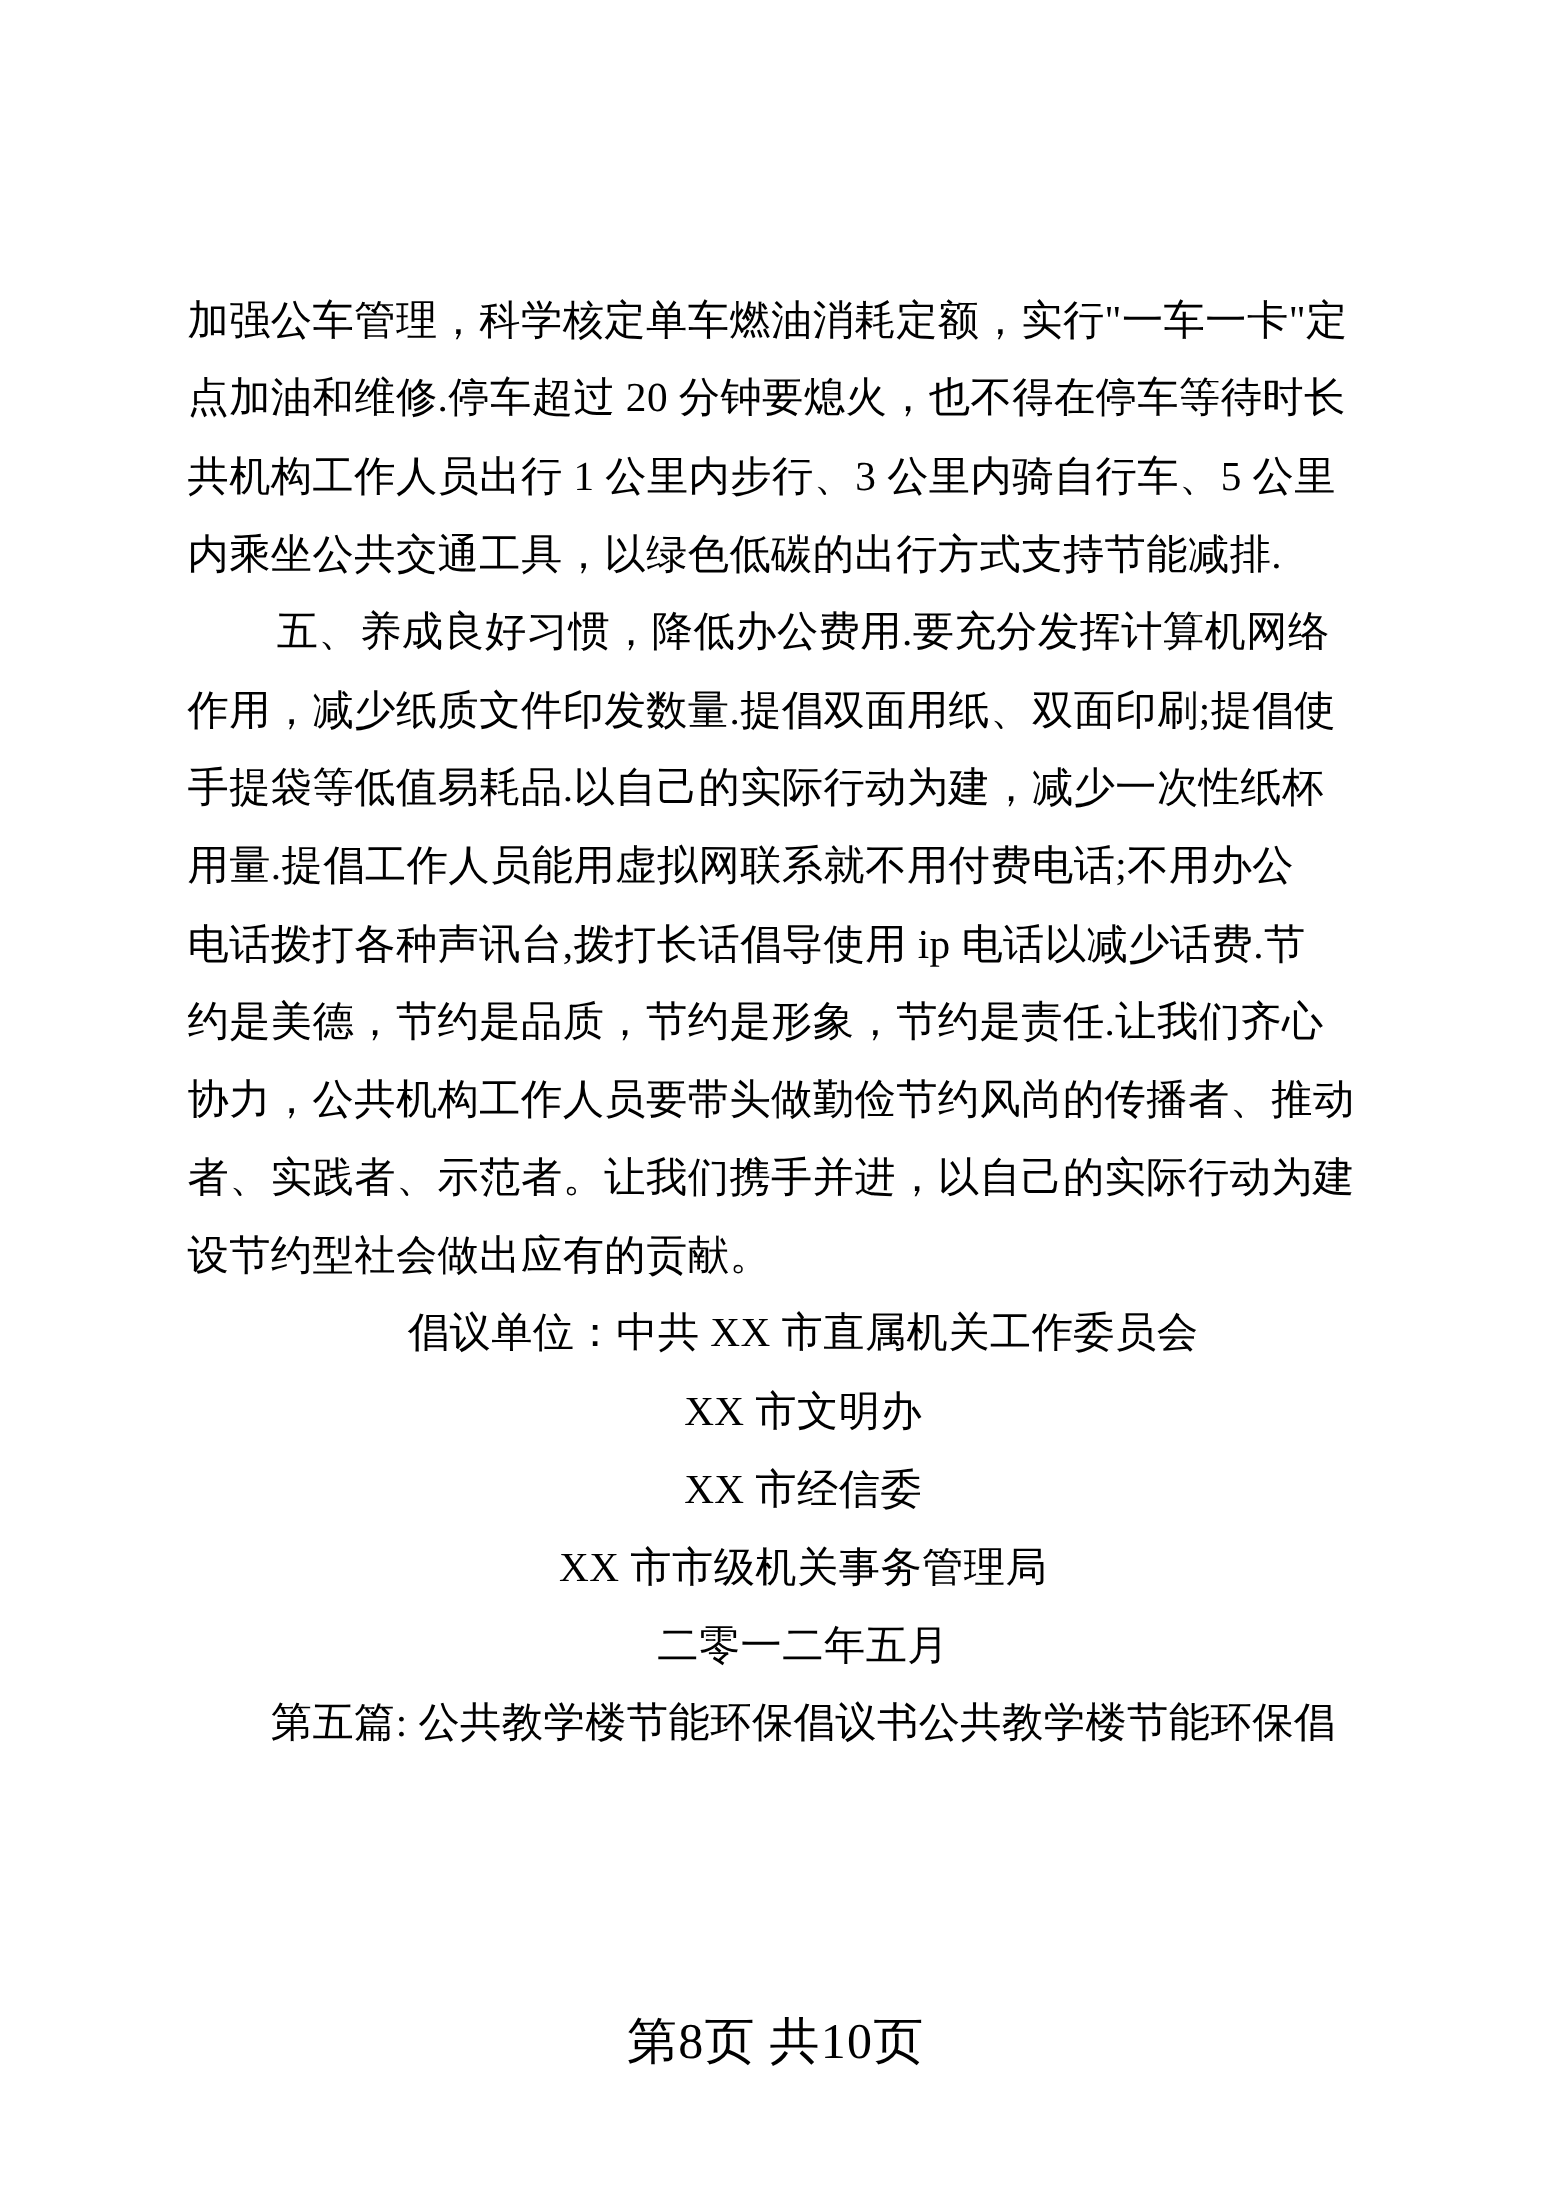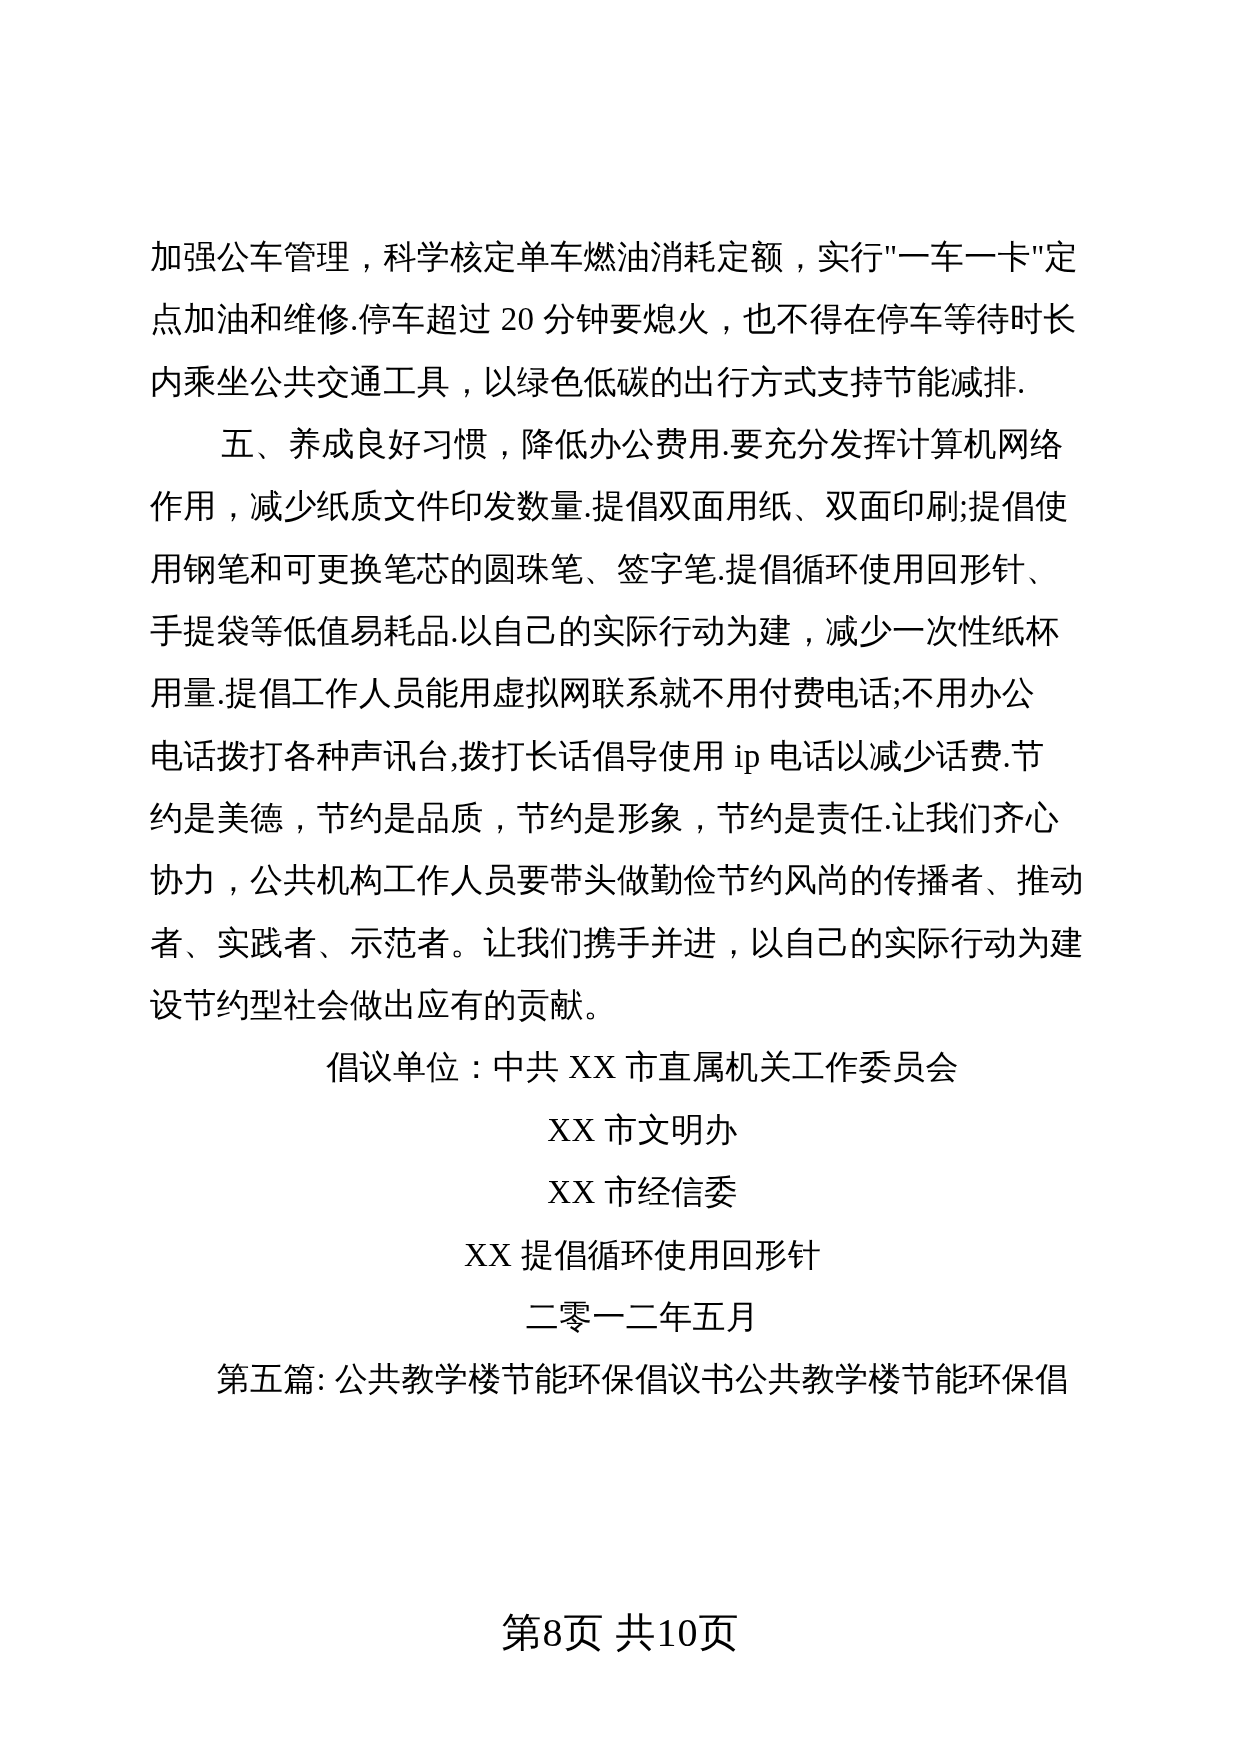--- a/index.html
+++ b/index.html
@@ -49,32 +49,32 @@
     color: #000000;
   }
 </style>
 </head>
 <body>
 
 <div class="page">
   <div class="text-body">
       <div class="line">加强公车管理，科学核定单车燃油消耗定额，实行"一车一卡"定</div>
       <div class="line">点加油和维修.停车超过 20 分钟要熄火，也不得在停车等待时长</div>
+      <div class="line">共机构工作人员出行 1 公里内步行、3 公里内骑自行车、5 公里</div>
       <div class="line">内乘坐公共交通工具，以绿色低碳的出行方式支持节能减排.</div>
       <div class="line indent">五、养成良好习惯，降低办公费用.要充分发挥计算机网络</div>
       <div class="line">作用，减少纸质文件印发数量.提倡双面用纸、双面印刷;提倡使</div>
-      <div class="line">用钢笔和可更换笔芯的圆珠笔、签字笔.提倡循环使用回形针、</div>
       <div class="line">手提袋等低值易耗品.以自己的实际行动为建，减少一次性纸杯</div>
       <div class="line">用量.提倡工作人员能用虚拟网联系就不用付费电话;不用办公</div>
       <div class="line">电话拨打各种声讯台,拨打长话倡导使用 ip 电话以减少话费.节</div>
       <div class="line">约是美德，节约是品质，节约是形象，节约是责任.让我们齐心</div>
       <div class="line">协力，公共机构工作人员要带头做勤俭节约风尚的传播者、推动</div>
       <div class="line">者、实践者、示范者。让我们携手并进，以自己的实际行动为建</div>
       <div class="line">设节约型社会做出应有的贡献。</div>
       <div class="line indent">倡议单位：中共 XX 市直属机关工作委员会</div>
       <div class="line indent">XX 市文明办</div>
       <div class="line indent">XX 市经信委</div>
-      <div class="line indent">XX 提倡循环使用回形针</div>
+      <div class="line indent">XX 市市级机关事务管理局</div>
       <div class="line indent">二零一二年五月</div>
       <div class="line indent">第五篇: 公共教学楼节能环保倡议书公共教学楼节能环保倡</div>
     </div>
   <div class="footer">第8页 共10页</div>
 </div>
 
 </body></html>

